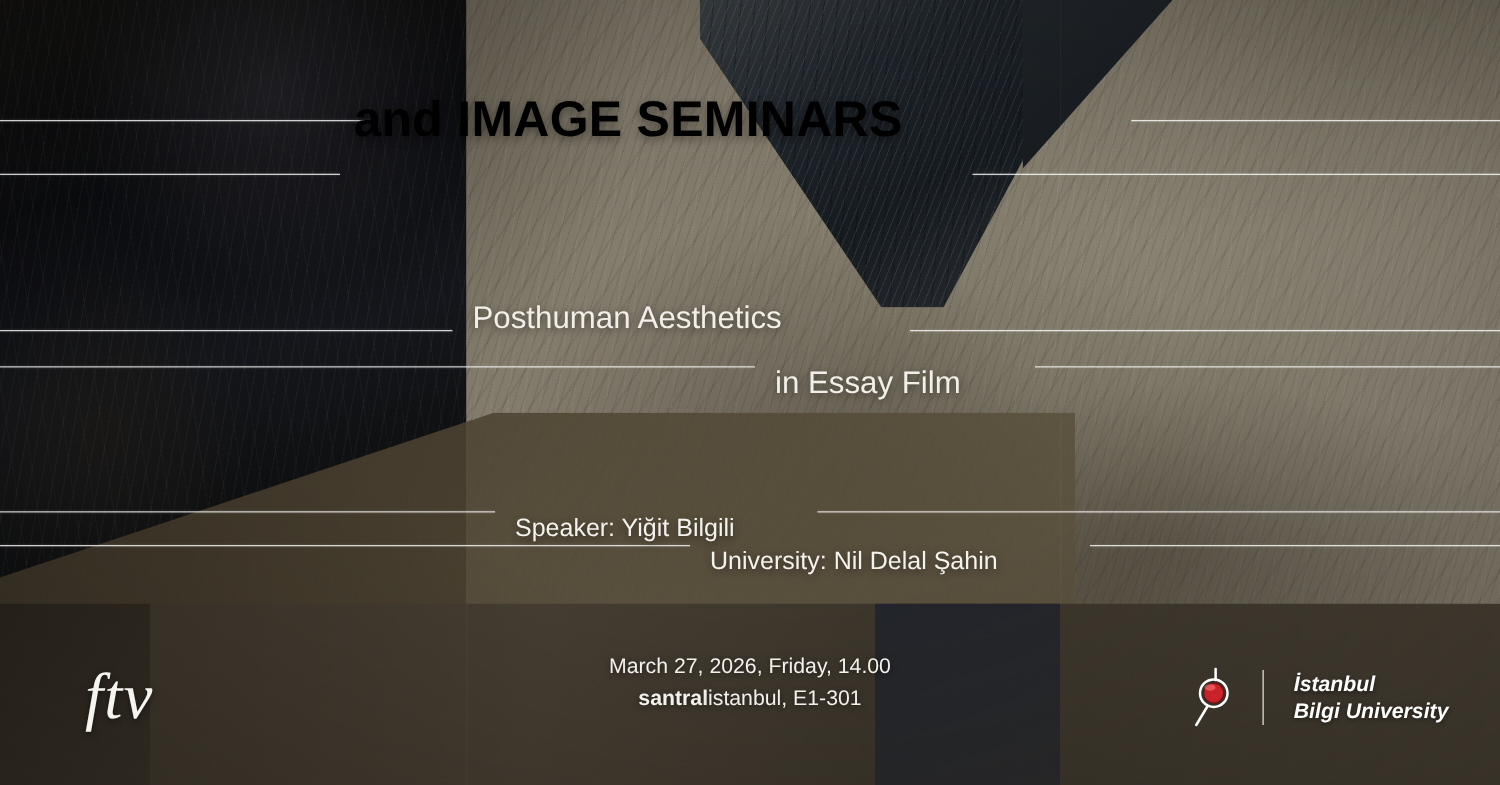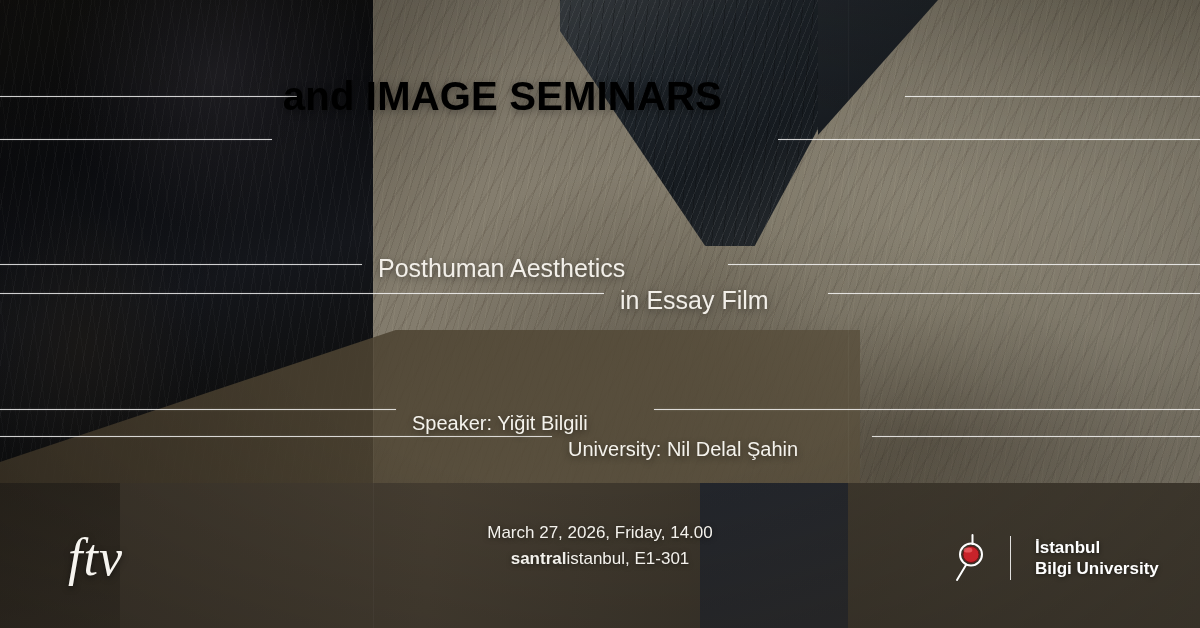--- a/index.html
+++ b/index.html
@@ -121,27 +121,27 @@
     text-align:right;
     font-weight:700;
     letter-spacing:.2px;
     line-height:1.02;
     text-shadow:0 2px 8px rgba(0,0,0,.40);
   }
   .title-l1{ font-size:40px; padding-right:278px; font-weight:700; }
   .title-l2{ font-size:40px; padding-right:436px; font-weight:700; margin-top:4px;}
 
   .subtitle-block{
-    position:absolute; left:0; right:0; top:252px;
+    position:absolute; left:0; right:0; top:238px;
     font-size:25px; font-weight:400; color:#f2efe9;
     line-height:1.28;
     text-shadow:0 2px 7px rgba(0,0,0,.45);
   }
   .sub-l1{ padding-left:378px; }
-  .sub-l2{ padding-left:620px; }
+  .sub-l2{ padding-left:620px;margin-top:20px; }
 
   .people-block{
     position:absolute; left:0; right:0; top:394px;
     font-size:20px; font-weight:400; color:#f4f2ec;
     line-height:1.32;
     text-shadow:0 2px 7px rgba(0,0,0,.45);
   }
   .people-l1{ padding-left:412px;margin-top:16px; }
   .people-l2{ padding-left:568px; }
 
@@ -161,21 +161,21 @@
     font-style:italic;
     font-size:52px;
     color:#f6f4ef;
     letter-spacing:1px;
     text-shadow:0 2px 6px rgba(0,0,0,.5);
   }
 
   
   .uni{
     position:absolute; left:952px; top:534px;
-    display:flex; align-items:center; gap:24px;
+    display:flex; align-items:center; gap:24px;font-style:italic;
   }
   .uni-mark{ position:relative; width:34px; height:48px; }
   .uni-divider{
     width:1px; height:44px; background:rgba(255,255,255,.85);
   }
   .uni-name{
     color:#fff; font-size:17px; font-weight:700; line-height:1.25;
     text-shadow:0 1px 4px rgba(0,0,0,.5);
   }
 </style>

